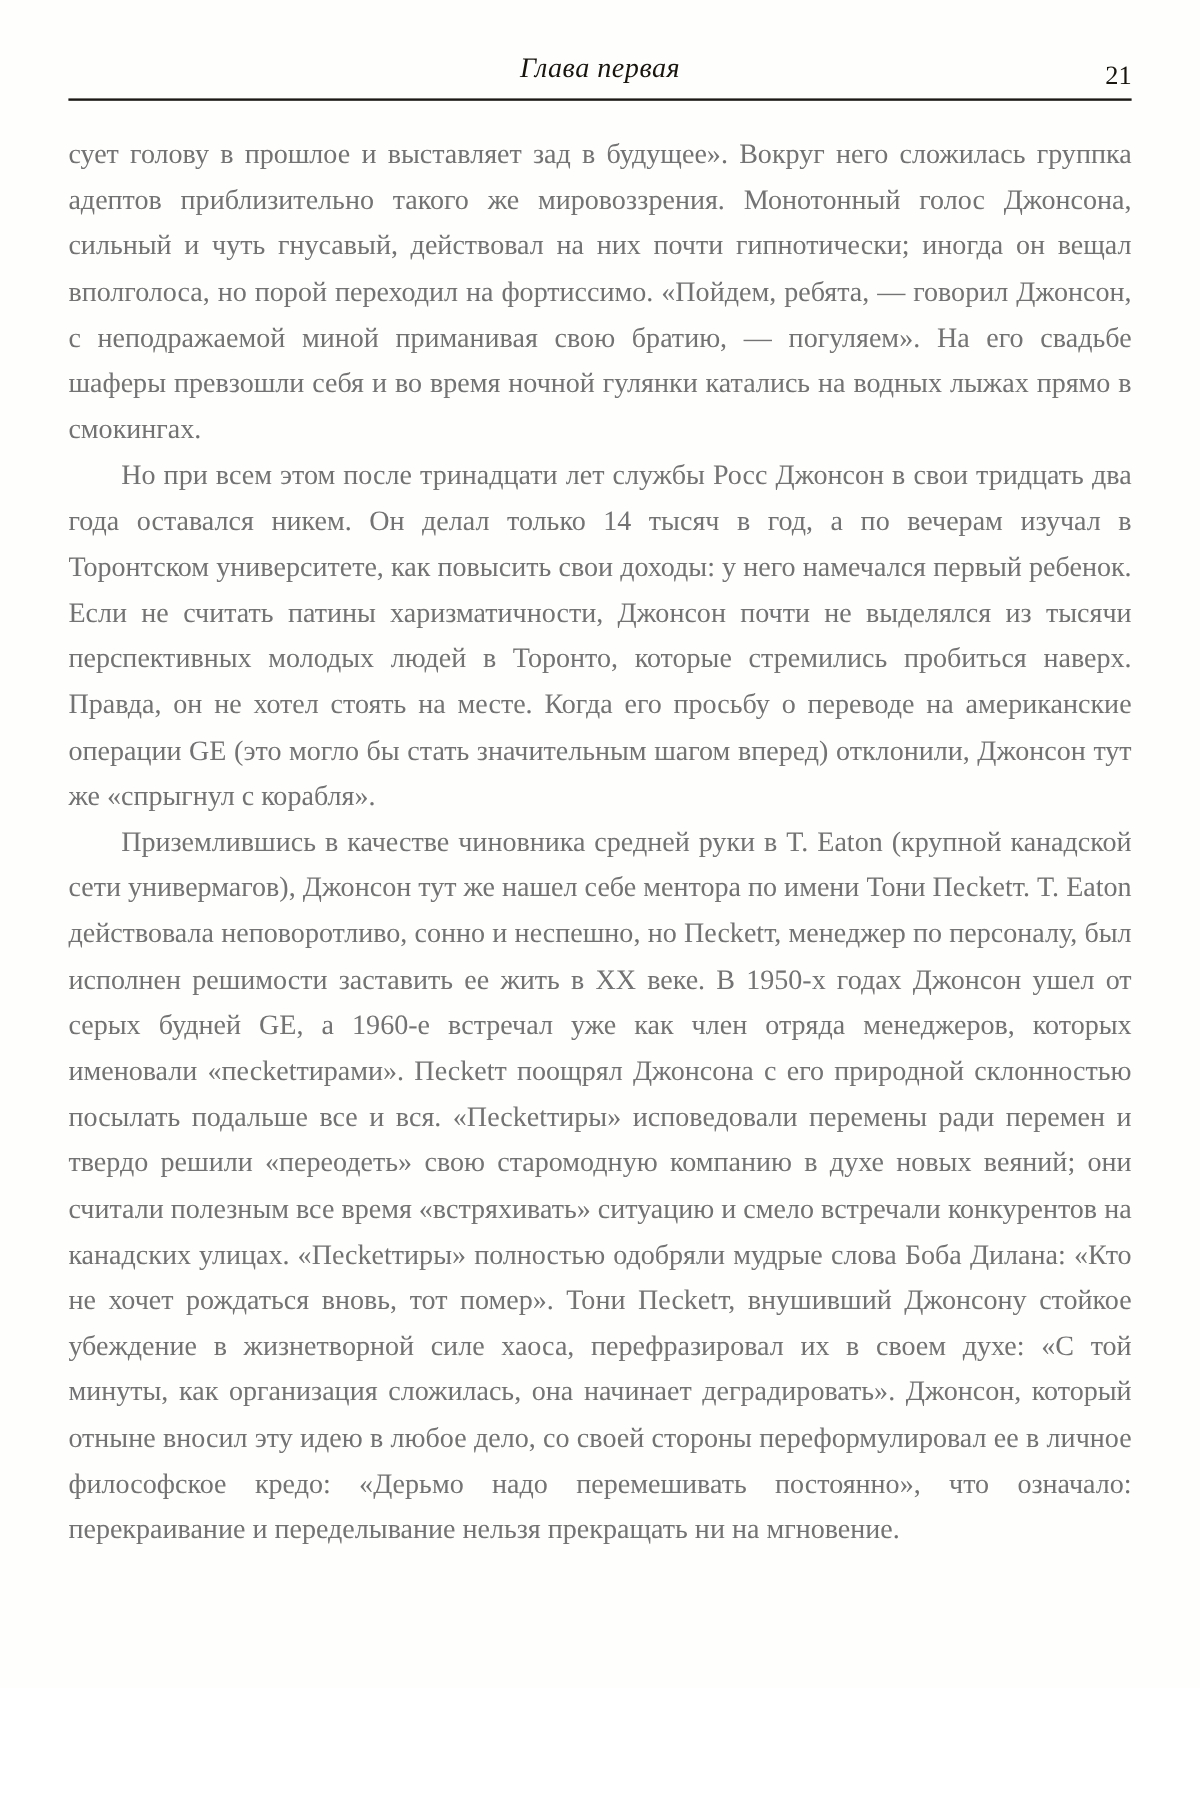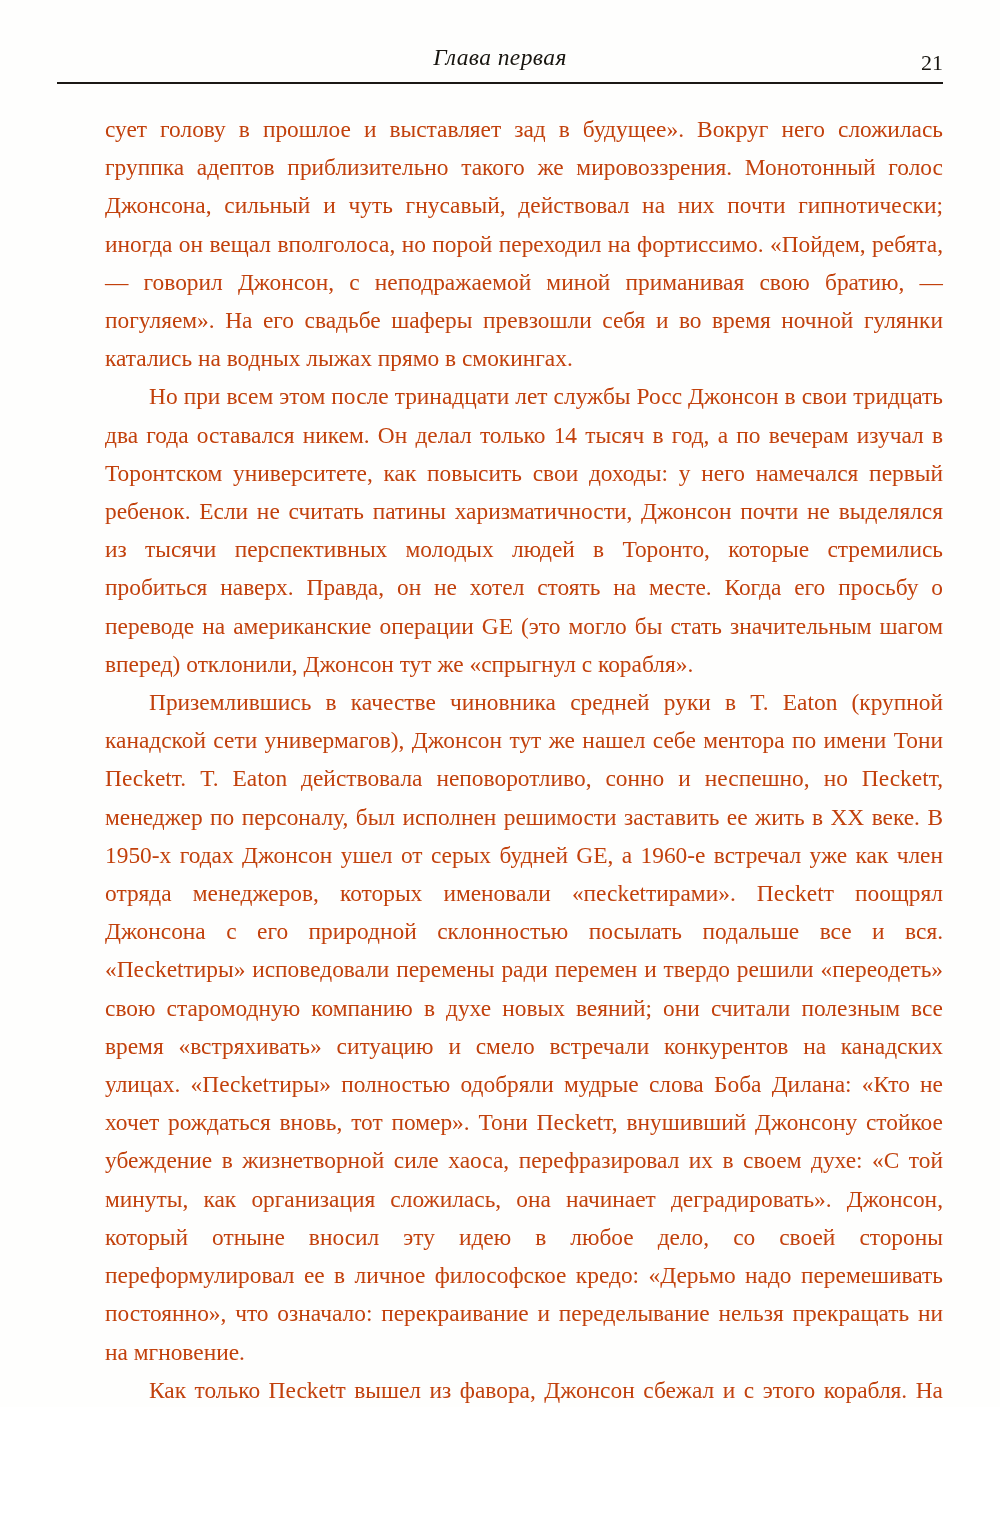--- a/index.html
+++ b/index.html
@@ -48,22 +48,21 @@
     border-top: 2.4px solid #1b1815;
     width: 100%;
   }
   .body-text {
     margin-top: 26px;
     font-size: 23.4px;
     line-height: 38.2px;
     text-align: justify;
     text-justify: inter-word;
     hyphens: manual;
-    color: #c2410c;
-    margin-left: 48px;
+    color: #737373;
   }
   .body-text p {
     margin: 0;
     text-indent: 44px;
   }
   .body-text p.no-indent {
     text-indent: 0;
   }
 </style>
 </head>
@@ -75,17 +74,16 @@
     <div class="running-head">
       <span class="chapter-title">Глава первая</span>
       <span class="folio">21</span>
     </div>
     <div class="head-rule"></div>
 
     <div class="body-text">
       <p class="no-indent">сует голову в прошлое и выставляет зад в будущее». Вокруг него сло­жилась группка адептов приблизительно такого же мировоззрения. Монотонный голос Джонсона, сильный и чуть гнусавый, действовал на них почти гипнотически; иногда он вещал вполголоса, но порой перехо­дил на фортиссимо. «Пойдем, ребята, — говорил Джонсон, с неподра­жаемой миной приманивая свою братию, — погуляем». На его свадьбе шаферы превзошли себя и во время ночной гулянки катались на вод­ных лыжах прямо в смокингах.</p>
       <p>Но при всем этом после тринадцати лет службы Росс Джонсон в свои тридцать два года оставался никем. Он делал только 14 тысяч в год, а по вечерам изучал в Торонтском университете, как повысить свои доходы: у него намечался первый ребенок. Если не считать пати­ны харизматичности, Джонсон почти не выделялся из тысячи перспек­тивных молодых людей в Торонто, которые стремились пробиться на­верх. Правда, он не хотел стоять на месте. Когда его просьбу о переводе на американские операции GE (это могло бы стать значительным ша­гом вперед) отклонили, Джонсон тут же «спрыгнул с корабля».</p>
       <p>Приземлившись в качестве чиновника средней руки в T. Eaton (крупной канадской сети универмагов), Джонсон тут же нашел себе ментора по имени Тони Песketт. T. Eaton действовала неповоротливо, сонно и неспешно, но Песketт, менеджер по персоналу, был исполнен решимости заставить ее жить в XX веке. В 1950-х годах Джонсон ушел от серых будней GE, а 1960-е встречал уже как член отряда менеджеров, которых именовали «песketтирами». Песketт поощрял Джонсона с его природной склонностью посылать подальше все и вся. «Песketтиры» исповедовали перемены ради перемен и твердо решили «переодеть» свою старомодную компанию в духе новых веяний; они считали полезным все время «встряхивать» ситуацию и смело встре­чали конкурентов на канадских улицах. «Песketтиры» полностью одоб­ряли мудрые слова Боба Дилана: «Кто не хочет рождаться вновь, тот помер». Тони Песketт, внушивший Джонсону стойкое убеждение в жизнетворной силе хаоса, перефразировал их в своем духе: «С той минуты, как организация сложилась, она начинает деградировать». Джонсон, который отныне вносил эту идею в любое дело, со своей стороны переформулировал ее в личное философское кредо: «Дерьмо надо перемешивать постоянно», что означало: перекраивание и пере­делывание нельзя прекращать ни на мгновение.</p>
-      <p>Как только Песketт вышел из фавора, Джонсон сбежал и с этого корабля. На сей раз он осел в Торонто, в компании General Steel Works, Ltd. (GSW), которая обещала карьерный рост (Джонсон полу-</p>
     </div>
 
   </div>
 </div>
 
 </body></html>

